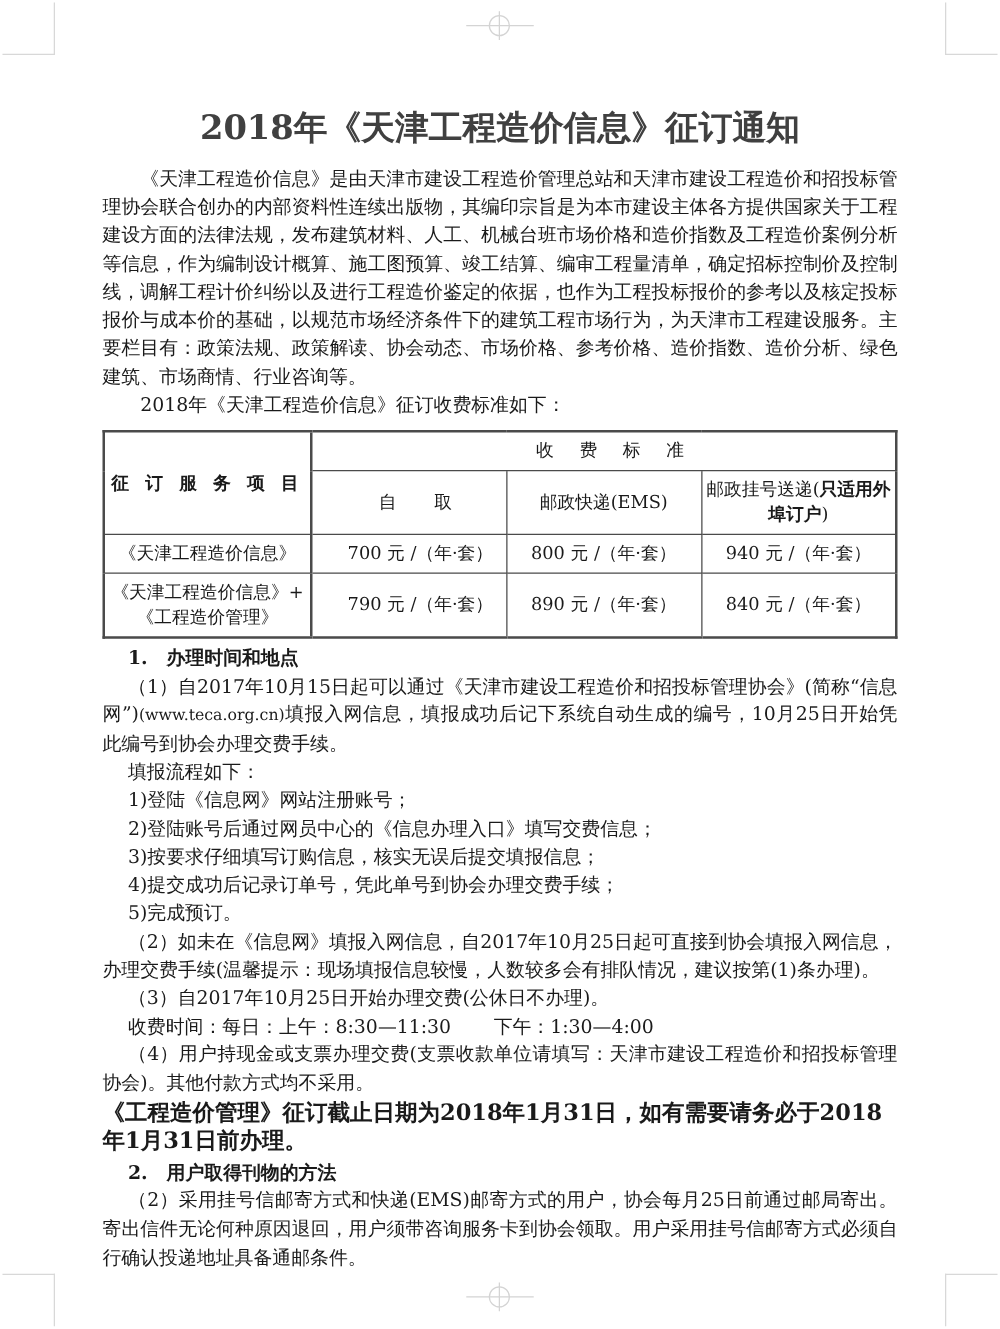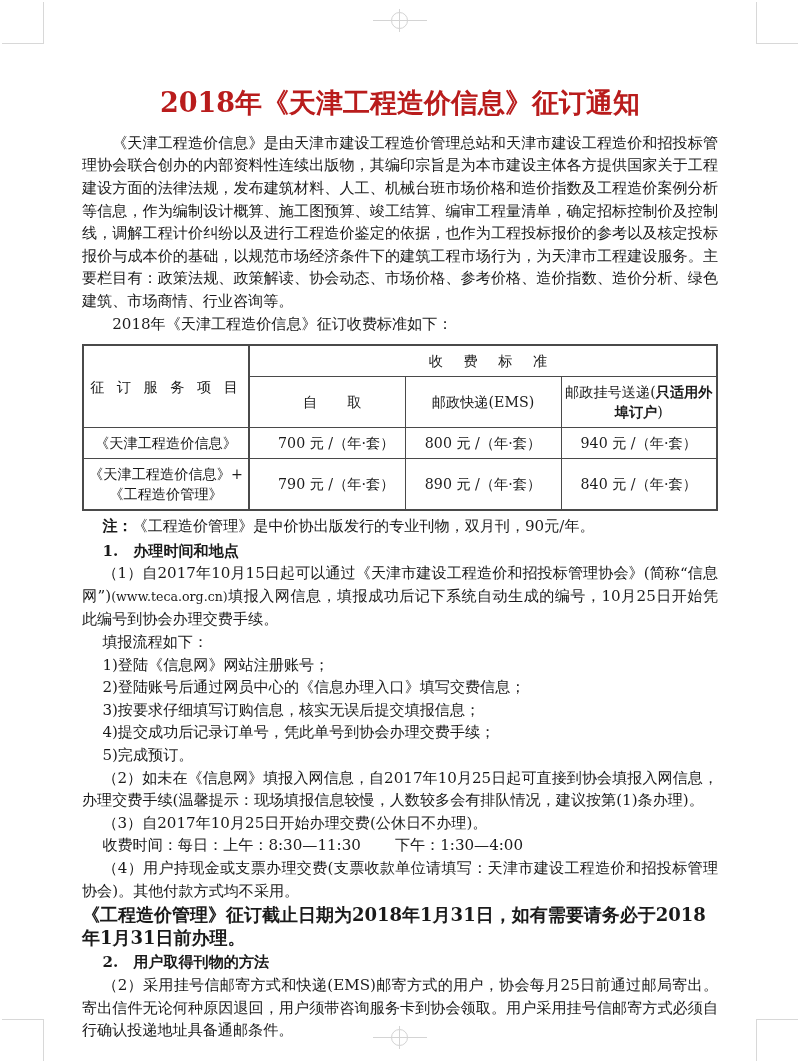--- a/index.html
+++ b/index.html
@@ -83,21 +83,21 @@
   }
 
   .doc-title {
     text-align: center;
     font-family: "DejaVu Serif", "Liberation Serif", serif;
     font-weight: bold;
     font-size: 27px;
     letter-spacing: 0px;
     margin: 0 0 12px 0;
     line-height: 1.25;
-    color: #b91c1c;
+    color: #404040;
   }
 
   p.para {
     margin: 0;
     font-size: 15.1px;
     line-height: 22.6px;
     text-align: justify;
     text-justify: inter-ideograph;
     text-indent: 2em;
   }
@@ -192,21 +192,21 @@
 
     <h1 class="doc-title">2018年《天津工程造价信息》征订通知</h1>
 
     <p class="para">《天津工程造价信息》是由天津市建设工程造价管理总站和天津市建设工程造价和招投标管理协会联合创办的内部资料性连续出版物，其编印宗旨是为本市建设主体各方提供国家关于工程建设方面的法律法规，发布建筑材料、人工、机械台班市场价格和造价指数及工程造价案例分析等信息，作为编制设计概算、施工图预算、竣工结算、编审工程量清单，确定招标控制价及控制线，调解工程计价纠纷以及进行工程造价鉴定的依据，也作为工程投标报价的参考以及核定投标报价与成本价的基础，以规范市场经济条件下的建筑工程市场行为，为天津市工程建设服务。主要栏目有：政策法规、政策解读、协会动态、市场价格、参考价格、造价指数、造价分析、绿色建筑、市场商情、行业咨询等。</p>
 
     <p class="para">2018年《天津工程造价信息》征订收费标准如下：</p>
 
     <table class="fee-table">
       <tbody>
         <tr class="outer-top">
-          <td class="left-edge hdr-item" rowspan="2" style="width:160px;">征 订 服 务 项 目</td>
+          <td class="left-edge hdr-item" rowspan="2" style="width:160px;font-weight:bold;">征 订 服 务 项 目</td>
           <td class="right-edge hdr-std thick-div" colspan="3">收 费 标 准</td>
         </tr>
         <tr>
           <td class="hdr-self thick-div" style="width:130px;">自　取</td>
           <td style="width:140px;">邮政快递(EMS)</td>
           <td class="right-edge"><span>邮政挂号送递(</span><span class="b">只适用外埠订户</span><span>)</span></td>
         </tr>
         <tr>
           <td class="left-edge">《天津工程造价信息》</td>
           <td class="thick-div">700 元 /（年·套）</td>
@@ -218,21 +218,20 @@
             <div>《天津工程造价信息》+</div>
             <div>《工程造价管理》</div>
           </td>
           <td class="thick-div">790 元 /（年·套）</td>
           <td>890 元 /（年·套）</td>
           <td class="right-edge">840 元 /（年·套）</td>
         </tr>
       </tbody>
     </table>
 
-    <p class="para indent1 note-line"><span class="b">注：</span><span>《工程造价管理》是中价协出版发行的专业刊物，双月刊，90元/年。</span></p>
 
     <p class="sec-head">1.　办理时间和地点</p>
 
     <p class="para indent1"><span>（1）自2017年10月15日起可以通过《天津市建设工程造价和招投标管理协会》(简称“信息网”)</span><span class="small-url">(www.teca.org.cn)</span><span>填报入网信息，填报成功后记下系统自动生成的编号，10月25日开始凭此编号到协会办理交费手续。</span></p>
 
     <p class="list-line">填报流程如下：</p>
     <p class="list-line">1)登陆《信息网》网站注册账号；</p>
     <p class="list-line">2)登陆账号后通过网员中心的《信息办理入口》填写交费信息；</p>
     <p class="list-line">3)按要求仔细填写订购信息，核实无误后提交填报信息；</p>
     <p class="list-line">4)提交成功后记录订单号，凭此单号到协会办理交费手续；</p>

